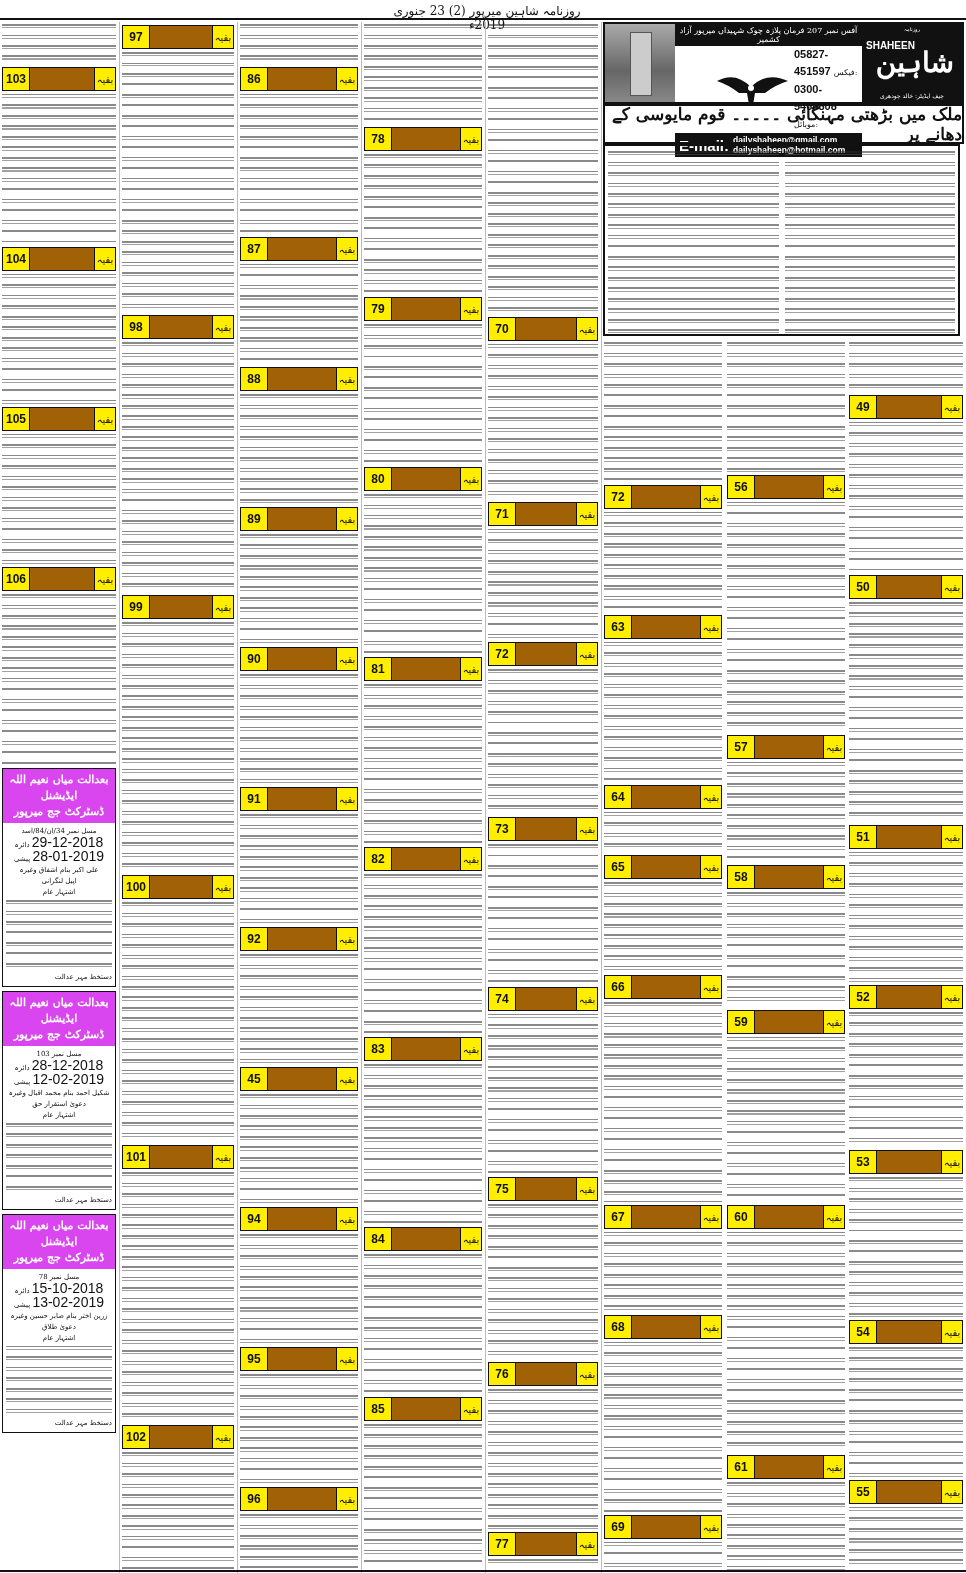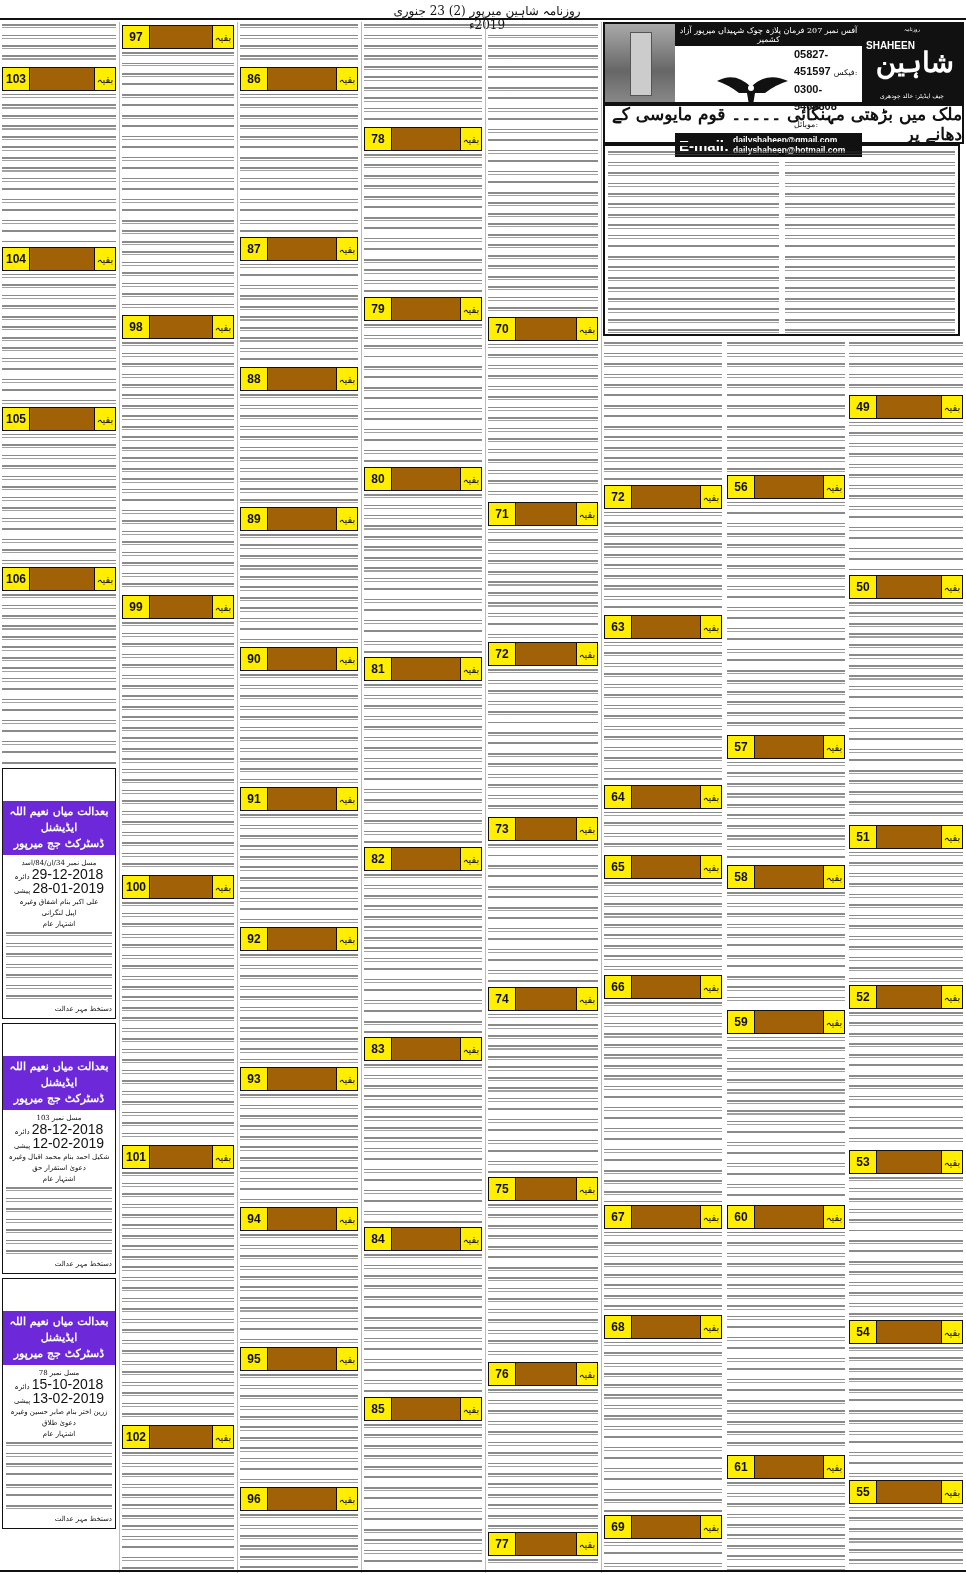--- a/index.html
+++ b/index.html
@@ -35,21 +35,21 @@
   .mh-email .addrs{font-family:"Liberation Sans",sans-serif;font-weight:bold;font-size:8.5px;line-height:10px;}
   .mh-logo{width:100px;background:#111;color:#fff;position:relative;text-align:center;}
   .mh-logo .eng{position:absolute;left:4px;top:16px;font-family:"Liberation Sans",sans-serif;font-weight:bold;font-size:10px;}
   .mh-logo .urdu{position:absolute;right:8px;top:22px;font-family:"DejaVu Serif",serif;font-size:28px;font-weight:bold;}
   .mh-logo .ed{position:absolute;bottom:3px;width:100%;font-size:6px;font-family:"DejaVu Serif",serif;direction:rtl;}
   .mh-logo .top{position:absolute;top:2px;width:100%;font-size:5px;direction:rtl;}
   .headline{position:absolute;left:603px;top:104px;width:357px;height:36px;border:2px solid #111;display:flex;align-items:center;justify-content:center;font-family:"DejaVu Serif",serif;font-weight:bold;font-size:17px;direction:rtl;}
   .editorial{position:absolute;left:603px;top:144px;width:357px;height:192px;border:2px solid #111;display:flex;direction:rtl;gap:6px;padding:3px;box-sizing:border-box;}
   .editorial .ecol{flex:1;}
   .court{border:1px solid #111;margin:4px 0;}
-  .court .hd{background:#6d28d9;color:#fff;text-align:center;font-family:"DejaVu Serif",serif;font-weight:bold;font-size:11px;line-height:16px;padding:3px 2px;margin-top:32px;}
+  .court .hd{background:#d946ef;color:#fff;text-align:center;font-family:"DejaVu Serif",serif;font-weight:bold;font-size:11px;line-height:16px;padding:3px 2px;}
   .court .bd{padding:3px;text-align:center;font-size:7px;font-family:"DejaVu Serif",serif;line-height:11px;}
   .court .dt{font-family:"Liberation Sans",sans-serif;font-weight:normal;font-size:14px;}
   .court .sig{text-align:right;font-size:7px;}
   .bottomline{position:absolute;left:0;top:1570px;width:966px;height:2px;background:#111;}
 </style>
 </head>
 <body>
 
 <div class="dateline">روزنامہ شاہین میرپور (2) 23 جنوری 2019ء</div>
 <div class="topline"></div>
@@ -258,21 +258,21 @@
       <div class="lbl">بقیہ</div>
     </div>
     <div class="lines" style="--h: 110px;"></div>
     <div class="baqia">
       <div class="num">92</div>
       <div class="blank"></div>
       <div class="lbl">بقیہ</div>
     </div>
     <div class="lines" style="--h: 110px;"></div>
     <div class="baqia">
-      <div class="num">93</div>
+      <div class="num">45</div>
       <div class="blank"></div>
       <div class="lbl">بقیہ</div>
     </div>
     <div class="lines" style="--h: 110px;"></div>
     <div class="baqia">
       <div class="num">94</div>
       <div class="blank"></div>
       <div class="lbl">بقیہ</div>
     </div>
     <div class="lines" style="--h: 110px;"></div>

